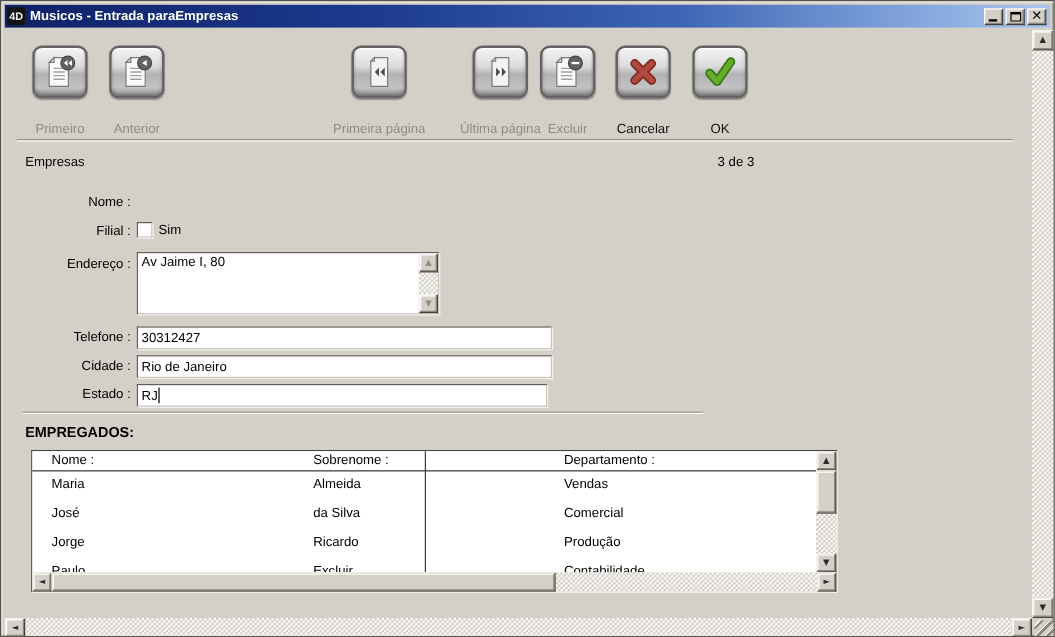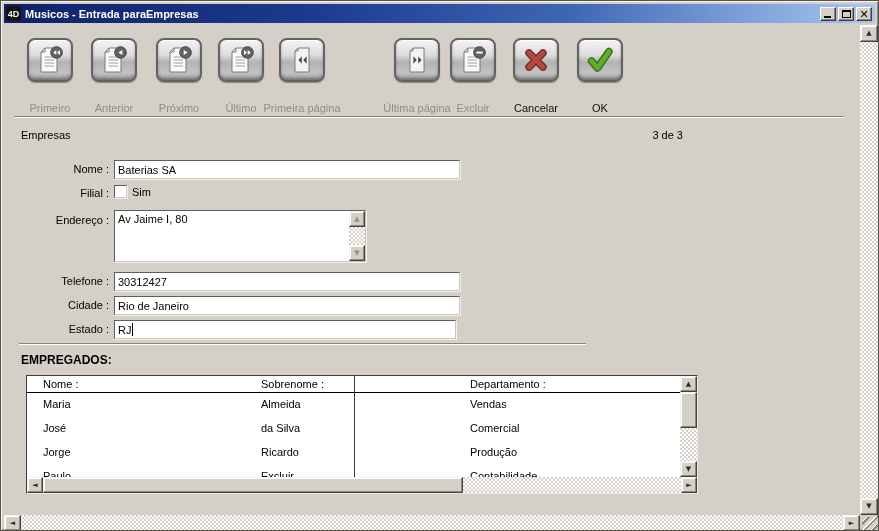--- a/index.html
+++ b/index.html
@@ -150,47 +150,23 @@
         <path d="M8 3 H20 V27 H4 V7 Z" fill="#fafafa" stroke="#7a7a7a"></path>
         <path d="M8 3 V7 H4 Z" fill="#e9e9e9" stroke="#7a7a7a"></path>
         <path d="M7.5 12 H17 M7.5 15 H17 M7.5 18 H17 M7.5 21 H17" stroke="#a0a0a0" stroke-width="1.2"></path>
         <circle cx="19.5" cy="7.5" r="5.8" fill="#626262" stroke="#454545"></circle>
         <path d="M21.3 4.9 L17.4 7.5 L21.3 10.1 Z" fill="#fff"></path>
       </svg>
     </div>
     <div class="tlabel dis">Anterior</div>
   </div>
 
-  <div class="titem" style="left:118px">
-    <div class="tbtn">
-      <svg width="26" height="30" viewBox="0 0 26 30">
-        <path d="M8 3 H20 V27 H4 V7 Z" fill="#fafafa" stroke="#7a7a7a"></path>
-        <path d="M8 3 V7 H4 Z" fill="#e9e9e9" stroke="#7a7a7a"></path>
-        <path d="M7.5 12 H17 M7.5 15 H17 M7.5 18 H17 M7.5 21 H17" stroke="#a0a0a0" stroke-width="1.2"></path>
-        <circle cx="19.5" cy="7.5" r="5.8" fill="#626262" stroke="#454545"></circle>
-        <path d="M17.7 4.9 L21.6 7.5 L17.7 10.1 Z" fill="#fff"></path>
-      </svg>
-    </div>
-    <div class="tlabel dis">Próximo</div>
-  </div>
-
-  <div class="titem" style="left:180px">
-    <div class="tbtn">
-      <svg width="26" height="30" viewBox="0 0 26 30">
-        <path d="M8 3 H20 V27 H4 V7 Z" fill="#fafafa" stroke="#7a7a7a"></path>
-        <path d="M8 3 V7 H4 Z" fill="#e9e9e9" stroke="#7a7a7a"></path>
-        <path d="M7.5 12 H17 M7.5 15 H17 M7.5 18 H17 M7.5 21 H17" stroke="#a0a0a0" stroke-width="1.2"></path>
-        <circle cx="19.5" cy="7.5" r="5.8" fill="#626262" stroke="#454545"></circle>
-        <path d="M16 5.1 L19 7.5 L16 9.9 Z M19.7 5.1 L22.7 7.5 L19.7 9.9 Z" fill="#fff"></path>
-      </svg>
-    </div>
-    <div class="tlabel dis">Último</div>
-  </div>
-
-  <div class="titem" style="left:241px">
+
+
+  <div class="titem" style="left:255px">
     <div class="tbtn">
       <svg width="26" height="30" viewBox="0 0 26 30">
         <path d="M9 3 H20 V27 H6 V6 Z" fill="#f3f3f3" stroke="#7a7a7a"></path>
         <path d="M9 3 V6 H6 Z" fill="#ffffff" stroke="#7a7a7a"></path>
         <path d="M12.8 11.2 L9.4 15 L12.8 18.8 Z M17.6 11.2 L14.2 15 L17.6 18.8 Z" fill="#4c4c4c"></path>
       </svg>
     </div>
     <div class="tlabel dis">Primeira página</div>
   </div>
 
@@ -234,24 +210,23 @@
         <path d="M6.5 16 L12.5 23 L24 6.5" fill="none" stroke="#39761b" stroke-width="7.5" stroke-linecap="round" stroke-linejoin="round"></path>
         <path d="M6.5 16 L12.5 23 L24 6.5" fill="none" stroke="#63ad27" stroke-width="4.6" stroke-linecap="round" stroke-linejoin="round"></path>
       </svg>
     </div>
     <div class="tlabel">OK</div>
   </div>
 
   <div class="hsep" style="left:13px;top:115px;width:830px"></div>
 
   <div class="slabel" style="left:20px;top:128px">Empresas</div>
-  <div class="slabel" style="left:597px;top:128px;width:85px;text-align:right">3 de 3</div>
+  <div class="slabel" style="left:597px;top:128px;width:85px;">3 de 3</div>
 
   <div class="flabel" style="top:162px">Nome :</div>
-  <input class="win-input" style="left: 113px; top: 159px; width: 346px;" type="text" value="Baterias SA">
 
   <div class="flabel" style="top:186px">Filial :</div>
   <div class="checkbox" style="left:113px;top:184px"></div>
   <div class="slabel" style="left:131px;top:185px">Sim</div>
 
   <div class="flabel" style="top:213px">Endereço :</div>
   <div class="memo">
     <span class="memo-text">Av Jaime I, 80</span>
     <div class="memo-scroll">
       <div class="checker" style="position:absolute;left:0;top:0;width:16px;height:100%"></div>

